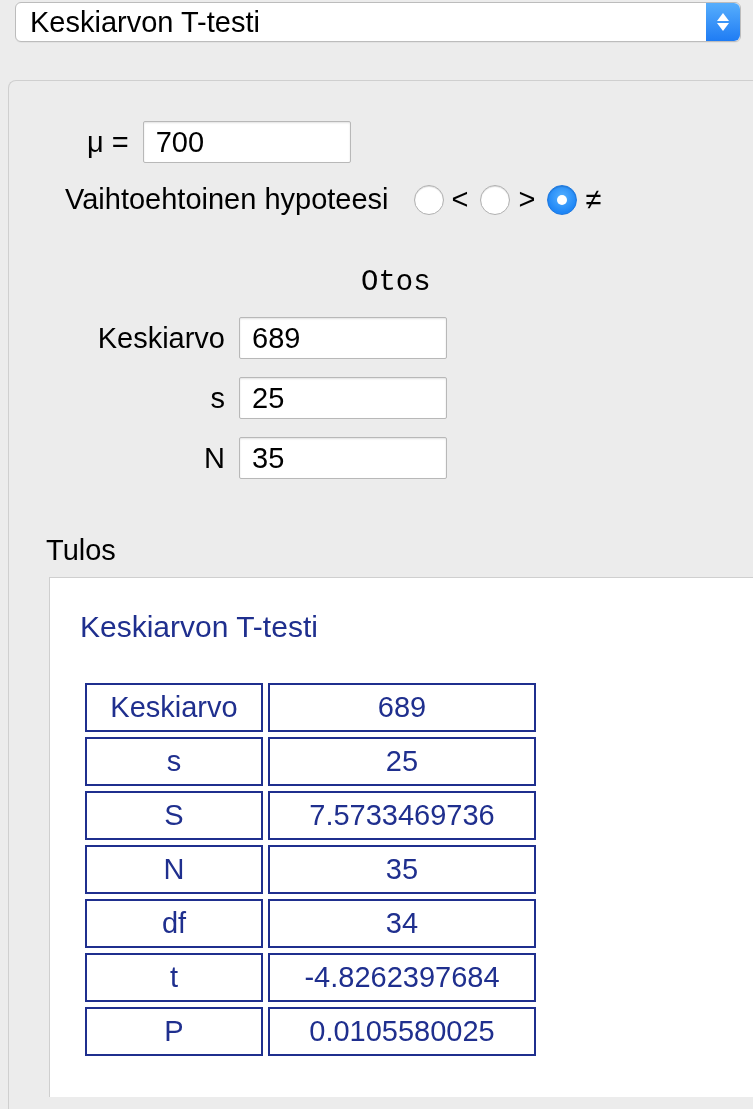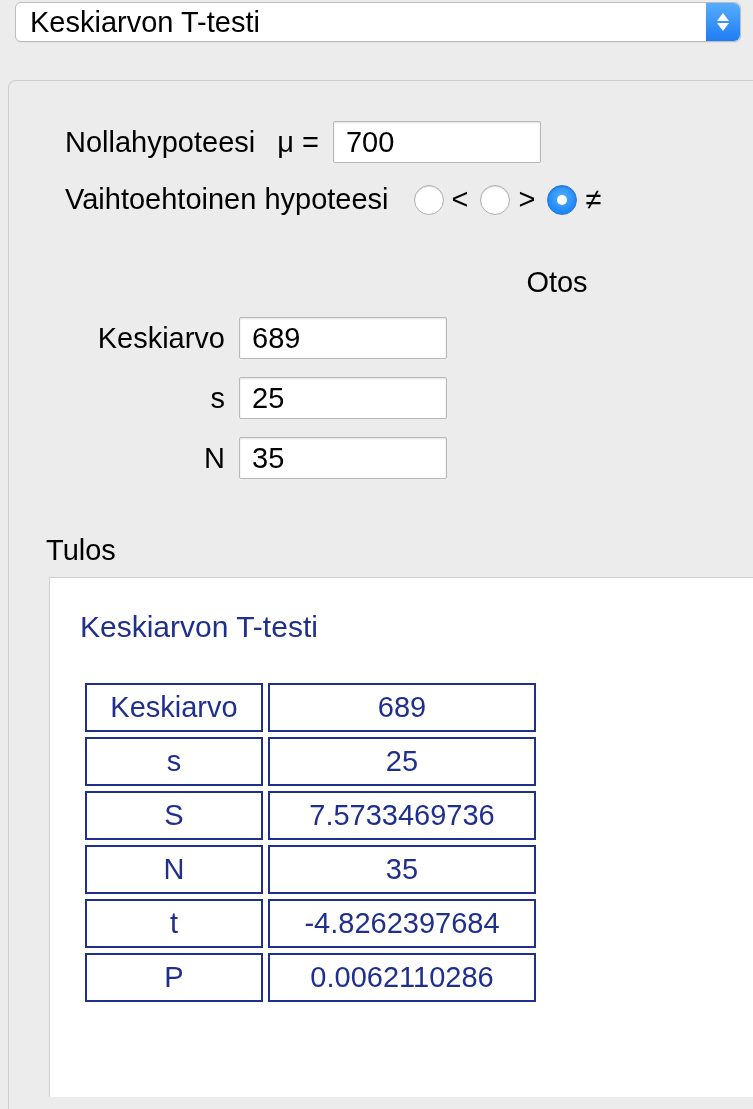--- a/index.html
+++ b/index.html
@@ -92,21 +92,21 @@
     border-color: #1e78e0;
   }
   .rcircle.checked::after{
     content:"";
     position:absolute; left:50%; top:50%;
     width:10px; height:10px; margin:-5px 0 0 -5px;
     background:#fff; border-radius:50%;
   }
   .rlab { font-size: 29px; }
 
-  .otos-title { text-align:center; margin: 50px 0 18px 352px; font-size: 29px; }
+  .otos-title { text-align:left; margin: 50px 0 18px 352px; font-size: 29px; font-family: Liberation Mono, monospace; }
 
   .grid {
     display: grid;
     grid-template-columns: 210px 210px;
     row-gap: 18px;
     margin-left: 20px;
     align-items: center;
   }
   .glabel { text-align: right; padding-right: 14px; font-size: 29px; }
 
@@ -157,21 +157,20 @@
       </svg>
     <svg width="12" height="8" viewBox="0 0 12 8">
         <polygon points="0,0 12,0 6,8" fill="#fff"></polygon>
       </svg>
   </span>
 </div>
 
 <div class="panel">
 
   <div class="row null">
-    <span class="rlabel">Nollahypoteesi</span>
     <span class="mu">μ =</span>
     <input class="text w200" value="700" style="">
   </div>
 
   <div class="row alt">
     <span class="rlabel">Vaihtoehtoinen hypoteesi</span>
     <span class="radios">
       <span class="radio">
         <span class="rcircle"></span>
         <span class="rlab">&lt;</span>
@@ -216,24 +215,28 @@
           </tr>
           <tr>
             <td class="k">S</td>
             <td class="v">7.5733469736</td>
           </tr>
           <tr>
             <td class="k">N</td>
             <td class="v">35</td>
           </tr>
           <tr>
+            <td class="k">df</td>
+            <td class="v">34</td>
+          </tr>
+          <tr>
             <td class="k">t</td>
             <td class="v">-4.8262397684</td>
           </tr>
           <tr>
             <td class="k">P</td>
-            <td class="v">0.0062110286</td>
+            <td class="v">0.0105580025</td>
           </tr>
         </tbody>
     </table>
   </div>
 
 </div>
 
 </body></html>

